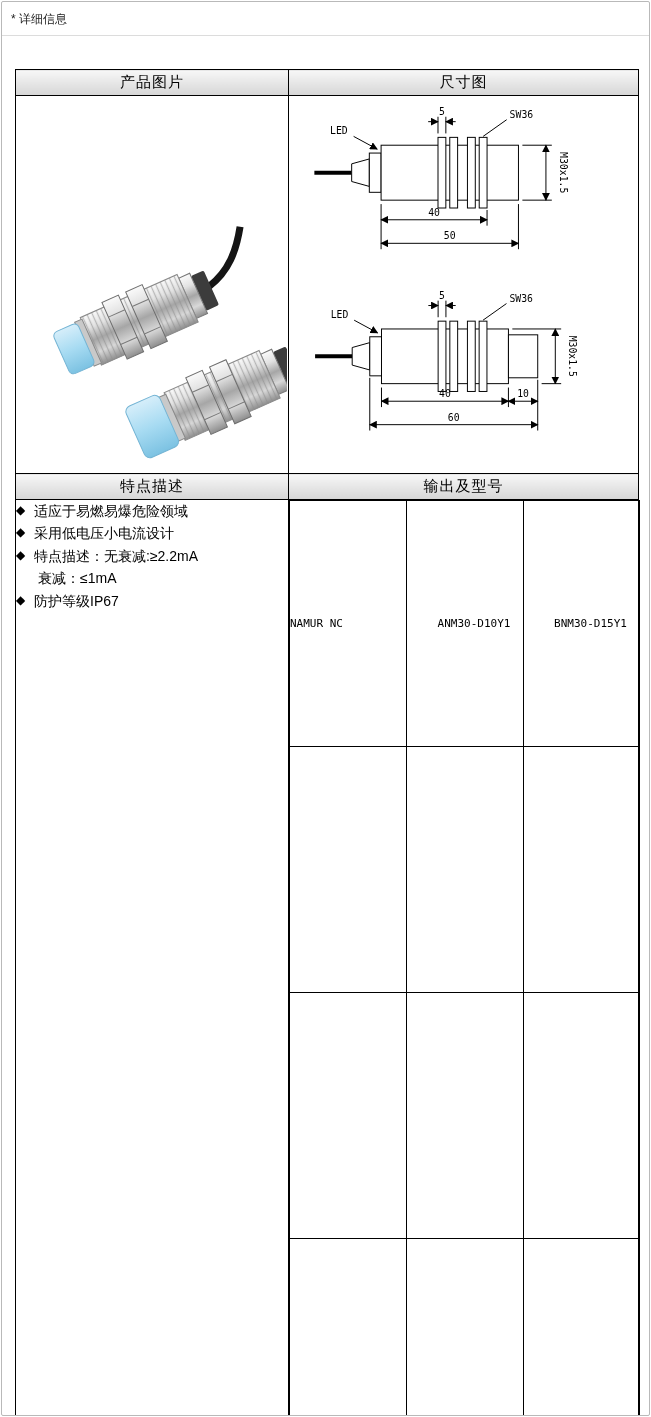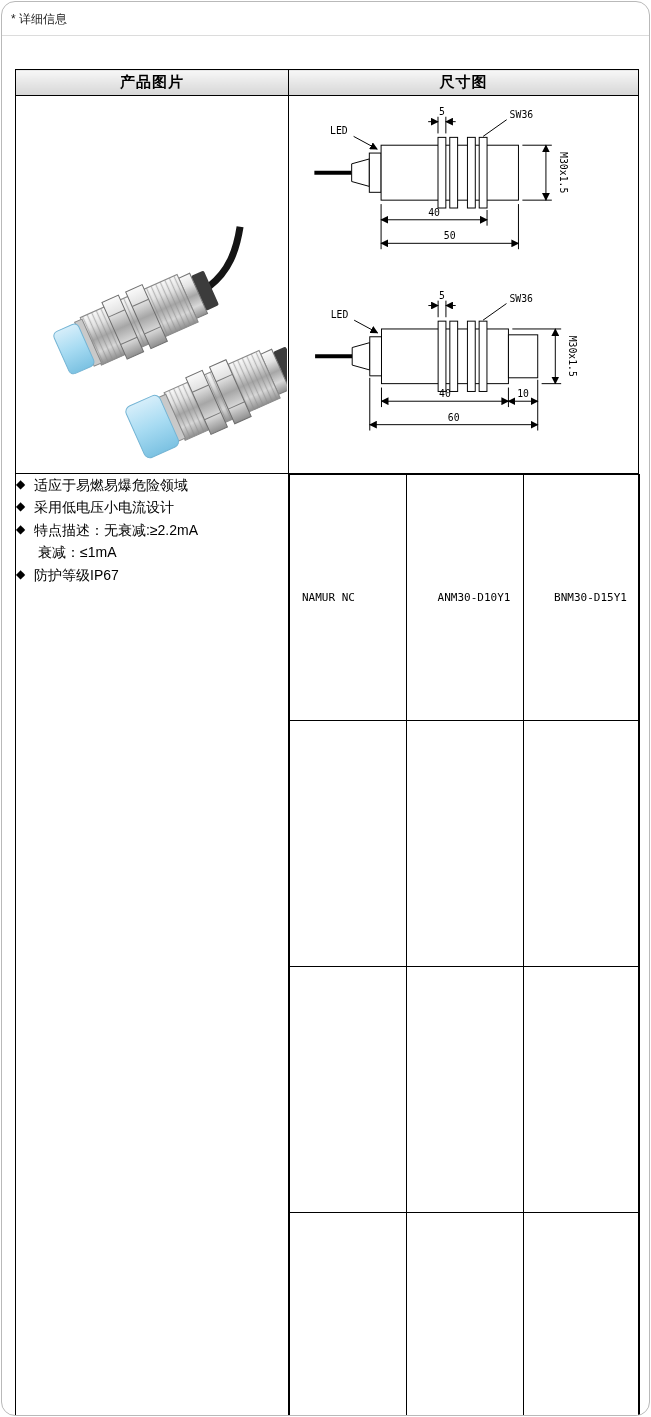--- a/index.html
+++ b/index.html
@@ -4,35 +4,35 @@
 <style>
   * { margin:0; padding:0; box-sizing:border-box; }
   html,body { background:#fff; }
   body {
     width:651px; height:1417px;
     font-family:"Liberation Sans","DejaVu Sans",sans-serif;
     color:#000;
   }
   .panel {
     width:649px; height:1415px; margin:1px;
-    border:1px solid #b9b9b9; border-radius:14px;
+    border:1px solid #b9b9b9; border-radius:2px;
     background:#fff; overflow:hidden;
   }
   .note { font-size:12px; color:#222; padding:9px 0 7px 9px; }
   .divider { border:none; border-top:1px solid #dcdcdc; height:0; }
 
   table.spec {
     border-collapse:collapse; table-layout:fixed;
     width:623px; margin:33px 13px 0 13px; background:#fff;
   }
   table.spec th, table.spec td { border:1px solid #000; padding:0; }
   th.sec {
     height:26px; vertical-align:middle;
     background:linear-gradient(#f7f7f7,#d6d6d6);
-    font-size:15px; font-weight:bold; letter-spacing:1px;
+    font-size:15px; font-weight:normal; letter-spacing:1px;
   }
   td.cell { vertical-align:top; background:#fff; }
   .h-img td { height:377px; }
   .h-feat td { height:246px; }
 
   .photo-wrap { width:100%; height:377px; overflow:hidden; }
   .dims-wrap { width:100%; height:377px; display:flex; flex-direction:column; align-items:center; padding-top:8px; }
   .dimsvg { display:block; }
   .dimsvg text, .wiresvg text { font:10px "DejaVu Sans Mono","Liberation Mono",monospace; fill:#000; }
 
@@ -42,21 +42,21 @@
   .feat-line.cont { margin-left:22px; }
 
   table.inner {
     border-collapse:collapse; table-layout:fixed;
     width:100%; height:100%;
   }
   table.inner td { border:1px solid #000; background:#fff; vertical-align:middle; }
 
   table.models tr { height:41px; }
   table.models td { font:11px "DejaVu Sans Mono","Liberation Mono",monospace; text-align:center;padding-left:18px; }
-  table.models td.first { text-align:left; padding-left:12px; }
+  table.models td.first { text-align:left; padding-left:0; }
 </style>
 </head>
 <body>
 
 <div class="panel">
   <div class="note">* 详细信息</div>
   <hr class="divider">
 
   <table class="spec">
     <colgroup>
@@ -201,20 +201,24 @@
             <text x="219" y="16">SW36</text>
             <text x="280" y="72" transform="rotate(90 280 72)" text-anchor="middle">M30x1.5</text>
             <text x="153" y="114" text-anchor="middle">40</text>
             <text x="233" y="114" text-anchor="middle">10</text>
             <text x="162" y="138" text-anchor="middle">60</text>
           </svg>
         </div>
       </td>
     </tr>
 
+    <tr>
+      <th class="sec">特点描述</th>
+      <th class="sec">输出及型号</th>
+    </tr>
 
     <tr class="h-feat">
       <td class="cell feat-cell">
         <div class="feat-line">
           <span class="bullet">◆</span>
           <span>适应于易燃易爆危险领域</span>
         </div>
         <div class="feat-line">
           <span class="bullet">◆</span>
           <span>采用低电压小电流设计</span>

